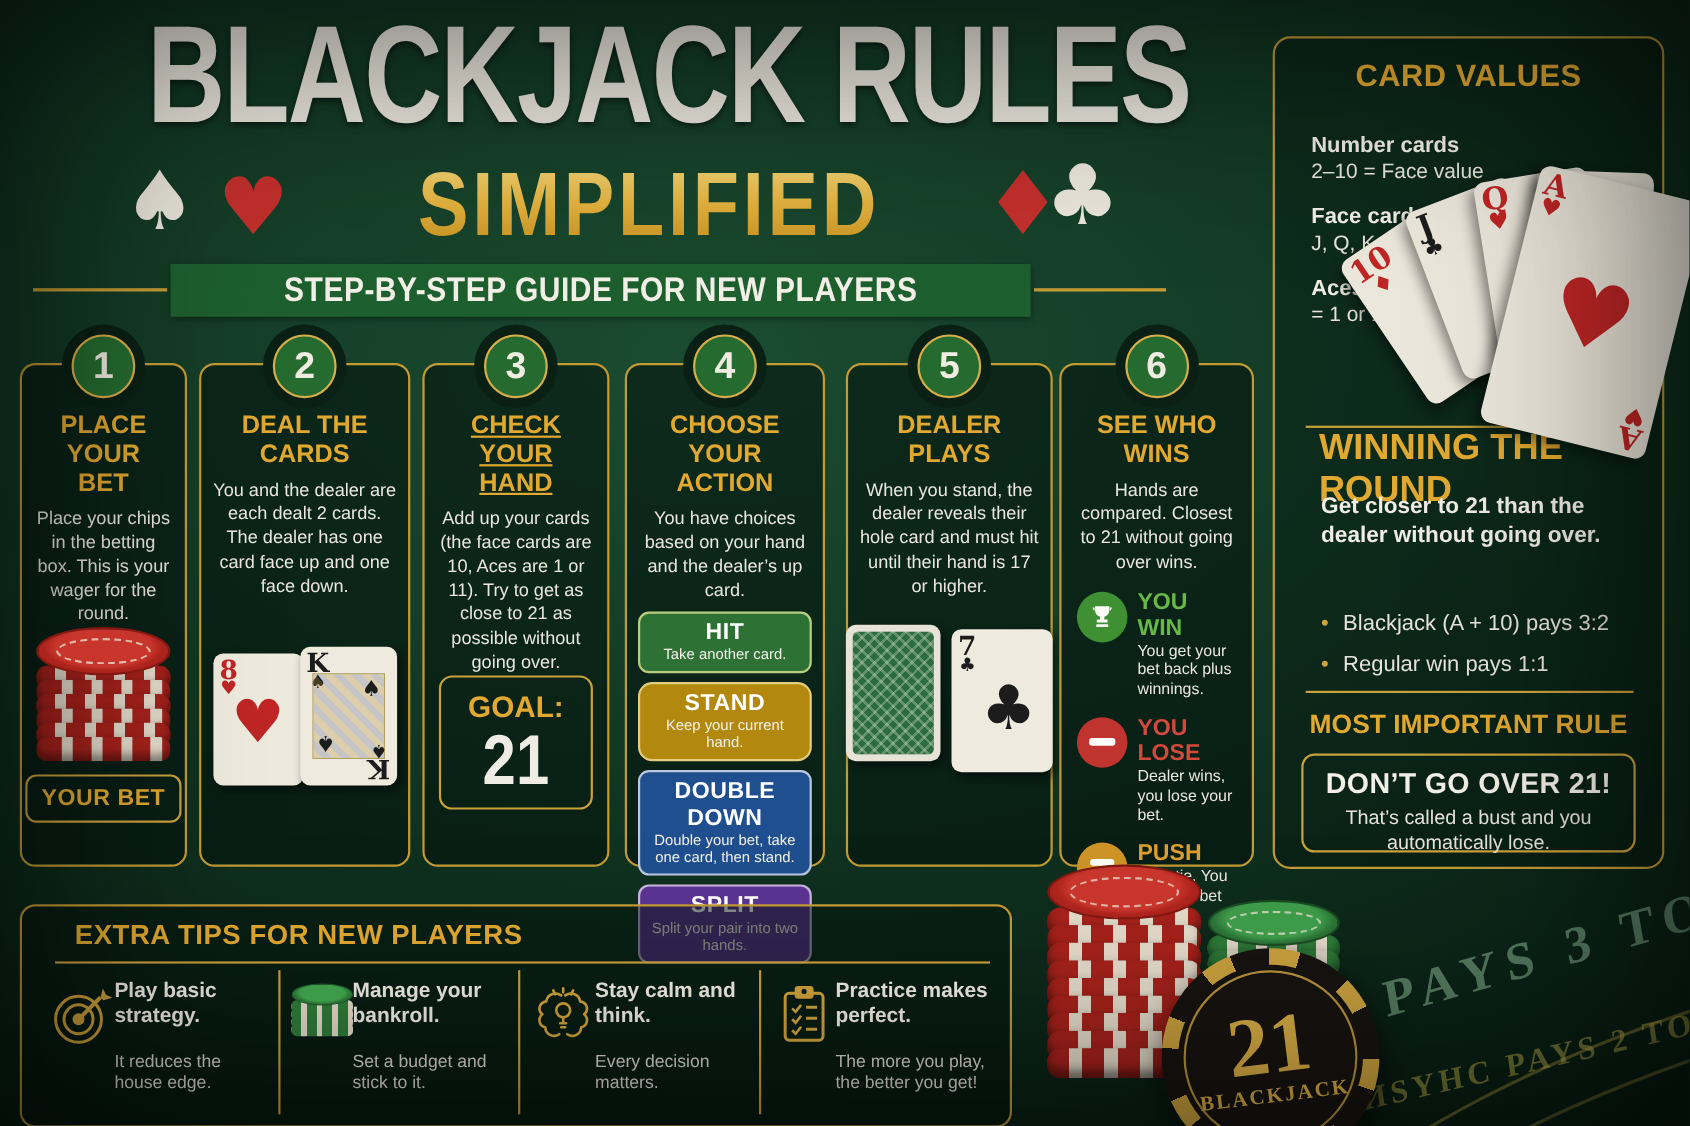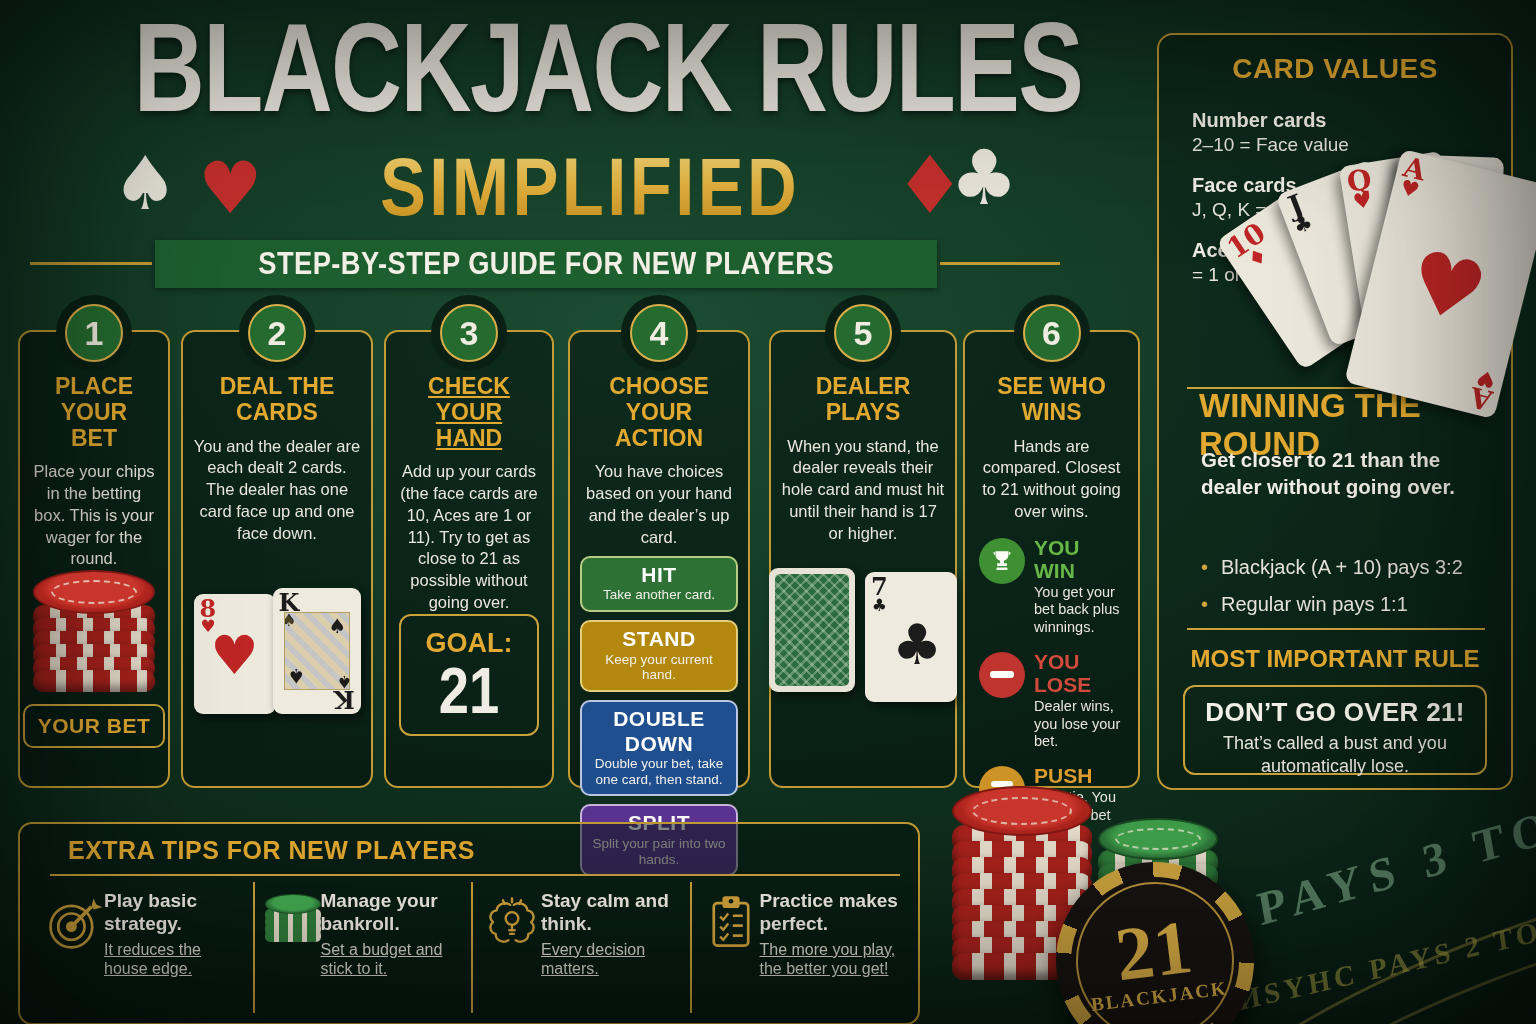--- a/index.html
+++ b/index.html
@@ -78,21 +78,21 @@
     margin-top:auto;margin-bottom:50px;min-width:96px;}
   .goal-label{color:#e2a930;font-weight:700;font-size:27px;}
   .goal-value{color:#efece3;font-weight:700;font-size:64px;line-height:1.02;transform:scaleX(.85);}
 
   
   .action{border-radius:10px;margin-top:8px;width:100%;box-sizing:border-box;text-align:center;
     padding:5px 5px 7px;border:2px solid #cdb763;}
   .action-title{color:#fff;font-weight:700;font-size:21px;letter-spacing:.5px;line-height:1.15;}
   .action-desc{color:#f3f1ea;font-size:13.5px;line-height:1.18;}
   .hit{background:#2d7135;border-color:#b9cd82;}
-  .stand{background:#b2880e;border-color:#e3cd7e;}
+  .stand{background:#b2880e;border-color:#e3cd7e;border-radius:13px;}
   .double{background:#1f4f8e;border-color:#b9c7e2;}
   .split{background:#5c3493;border-color:#cbb6dd;}
 
   
   .dealer-cards{display:flex;gap:10px;margin-top:24px;align-items:flex-start;}
   .card-back{width:86px;height:124px;background:#e7e3d6;border-radius:9px;position:relative;
     box-shadow:3px 4px 9px rgba(0,0,0,.5);}
   .card-back .pattern{position:absolute;inset:6px;border-radius:5px;background:#2c6b3e;
     background-image:repeating-linear-gradient(45deg,rgba(226,238,216,.30) 0 2.5px,transparent 2.5px 8px),
       repeating-linear-gradient(-45deg,rgba(226,238,216,.30) 0 2.5px,transparent 2.5px 8px);}
@@ -109,21 +109,21 @@
   .t-win{color:#68b848;} .t-lose{color:#d24a3c;} .t-push{color:#dd9e2f;}
   .oc-desc{color:#eae7de;font-size:14.5px;line-height:1.22;margin-top:2px;}
   .bar{background:#fdfdf8;border-radius:3px;}
 
   
   .side-panel{position:absolute;left:1157px;top:33px;width:356px;height:757px;border:2px solid #c39b35;
     border-radius:16px;background:rgba(4,17,12,.35);box-sizing:border-box;}
   .sp-title{position:absolute;top:18px;left:0;width:100%;text-align:center;color:#e2a930;
     font-weight:700;font-size:28px;letter-spacing:.5px;}
   .cv-block{position:absolute;top:62px;left:33px;}
-  .cv-row{margin-top:11px;}
+  .cv-row{margin-top:23px;}
   .cv-label{color:#f0ede4;font-weight:700;font-size:20px;line-height:1.25;}
   .cv-val{color:#e6e3da;font-size:19px;line-height:1.25;}
   .sp-divider{position:absolute;left:28px;right:26px;height:2px;background:#caa23c;}
   .d1{top:352px;} .d2{top:593px;}
   .win-title{position:absolute;top:352px;left:40px;color:#e2a930;font-weight:700;font-size:33px;}
   .win-body{position:absolute;top:412px;left:42px;right:28px;color:#f0ede4;font-weight:700;
     font-size:20.5px;line-height:1.3;}
   .win-bullets{position:absolute;top:508px;left:42px;right:24px;}
   .bullet{color:#e6e3da;font-size:20px;line-height:1.25;margin-top:12px;padding-left:20px;position:relative;}
   .bullet::before{content:"•";position:absolute;left:0;color:#d2a43c;}
@@ -149,21 +149,21 @@
   .tips-panel{position:absolute;left:18px;top:822px;width:902px;height:203px;border:2px solid #c39b35;
     border-radius:14px;background:rgba(4,17,12,.5);box-sizing:border-box;}
   .tips-title{position:absolute;top:12px;left:48px;color:#e2a930;font-weight:700;font-size:25px;
     letter-spacing:.5px;}
   .tips-underline{position:absolute;top:50px;left:30px;right:18px;height:2px;background:#caa23c;}
   .tip-row{position:absolute;left:16px;right:10px;top:58px;bottom:10px;display:flex;}
   .tip{flex:1;display:flex;padding:8px 8px 0 10px;align-items:flex-start;min-width:0;}
   .tip+.tip{border-left:2px solid #caa23c;}
   .tip-icon{width:58px;height:58px;flex:none;margin-top:4px;}
   .t-bold{color:#f2efe6;font-weight:700;font-size:19px;line-height:1.2;}
-  .t-body{color:#d9d7cc;font-size:16px;line-height:1.22;margin-top:4px;text-decoration:underline;}
+  .t-body{color:#d9d7cc;font-size:16px;line-height:1.22;margin-top:20px;}
   .mini-chips{width:56px;}
   .mc-top{width:56px;height:20px;border-radius:50%;background:radial-gradient(ellipse at 50% 42%, #3c9a49 0 52%, #2c7437 66%, #225c2b 100%);border:1px solid #1d4f25;box-sizing:border-box;position:relative;z-index:4;}
   .mc-row{height:12px;margin-top:-5px;border-radius:5px;
     background:repeating-linear-gradient(90deg,#2f7d3a 0 9px,#e6ddcc 9px 14px);}
 
   
   .arc{position:absolute;border:3px solid transparent;border-radius:50%;pointer-events:none;}
   .arc1{left:1060px;top:878px;width:1300px;height:560px;border-top-color:rgba(205,175,70,.40);transform:rotate(-14deg);}
   .arc2{left:1080px;top:916px;width:1300px;height:560px;border-top-color:rgba(205,175,70,.34);transform:rotate(-14deg);}
   .arc3{left:1120px;top:1008px;width:1300px;height:560px;border-top-color:rgba(205,175,70,.30);transform:rotate(-14deg);}

